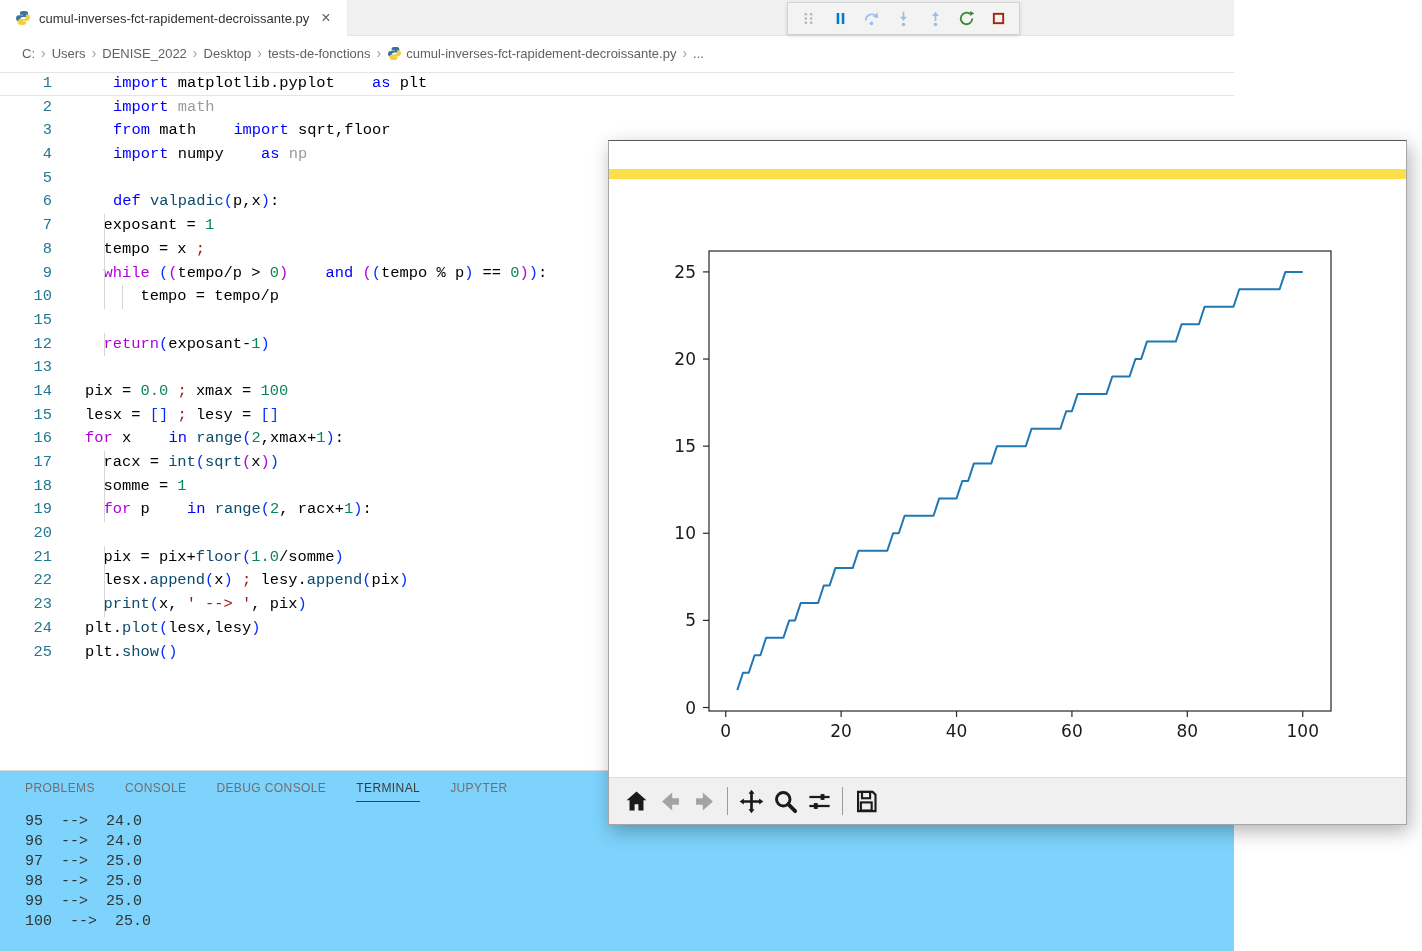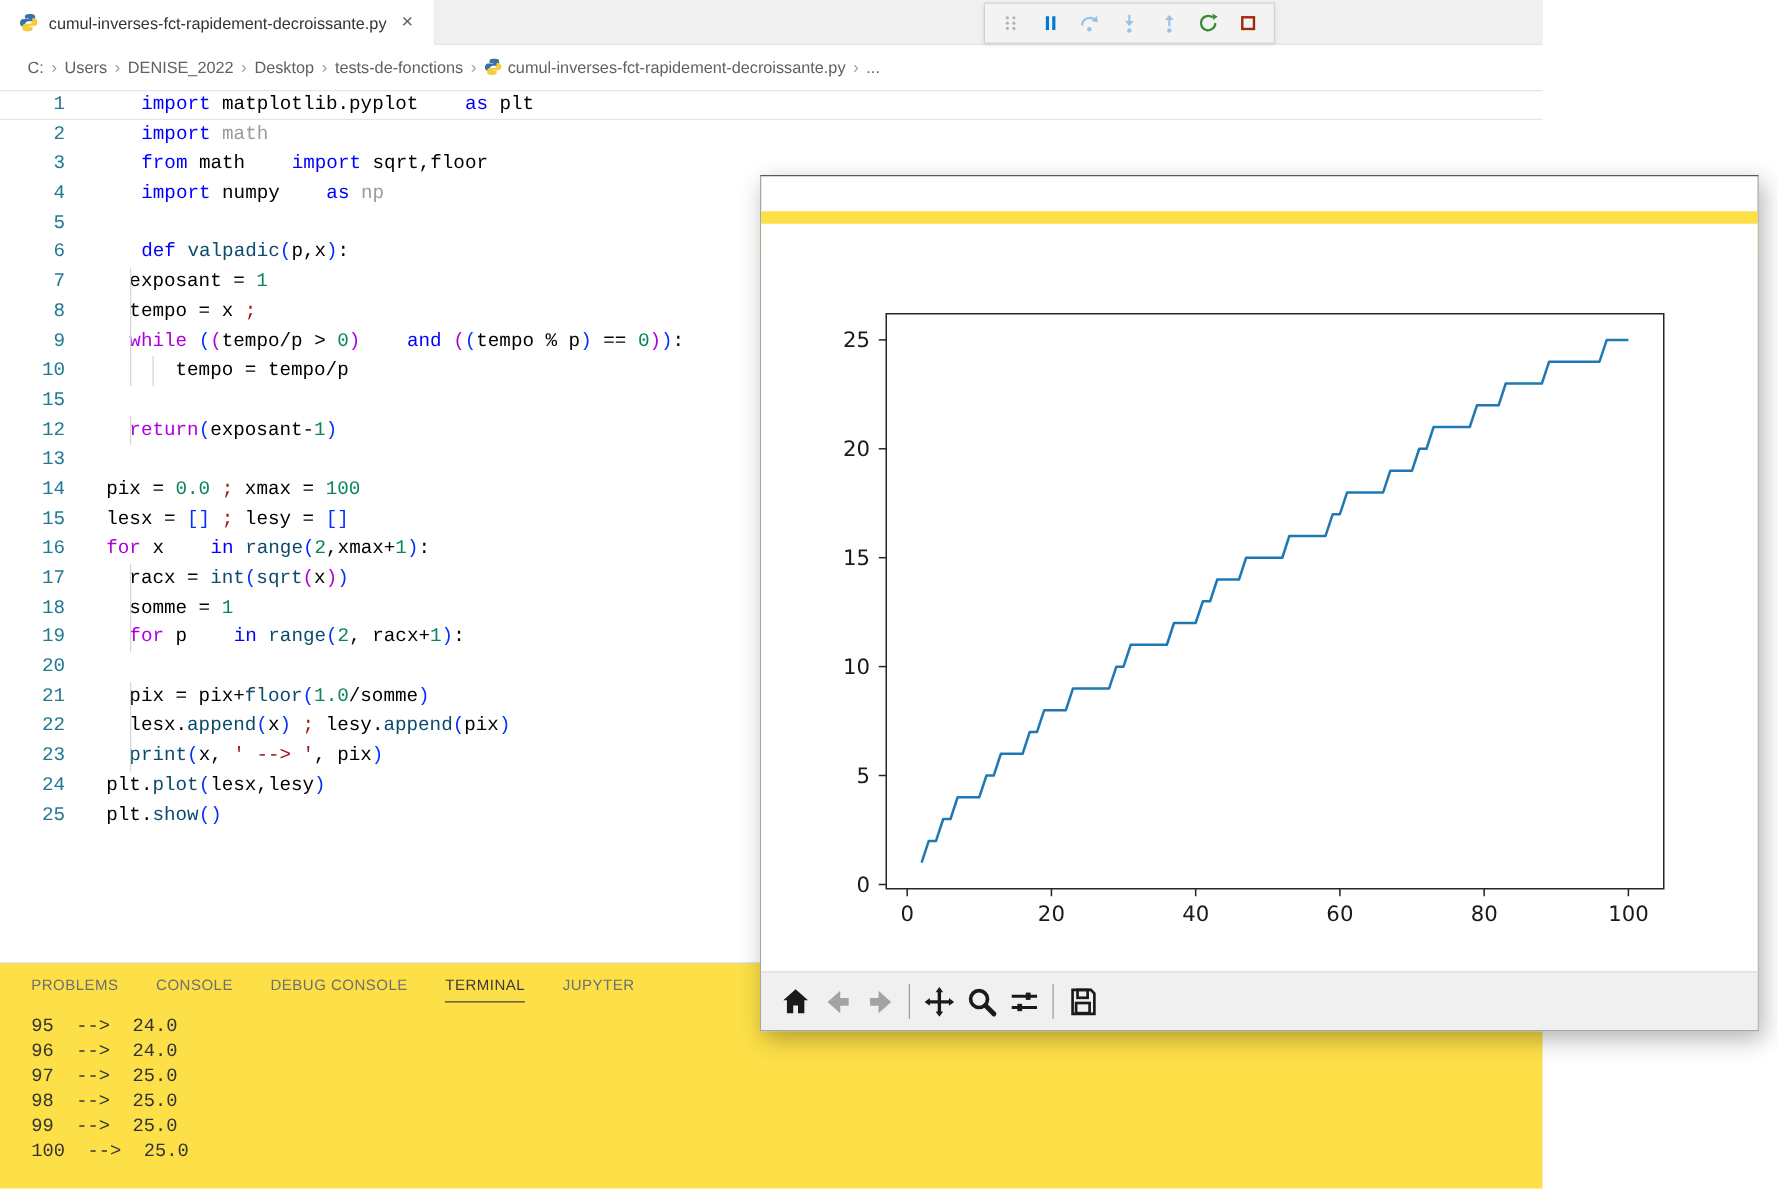--- a/index.html
+++ b/index.html
@@ -43,21 +43,21 @@
   .tk-fn  { color:#0c4a6e; }
   .tk-num { color:#098658; }
   .tk-str { color:#a31515; }
   .tk-smi { color:#a31515; }
   .tk-gry { color:#9b9b9b; }
   .tk-pl  { color:#000000; }
   .tk-b1  { color:#0431fa; }
   .tk-b2  { color:#af00db; }
 
   
-  .panel { position:absolute; left:0; top:770px; width:100%; height:181px; background:#fde047;
+  .panel { position:absolute; left:0; top:770px; width:100%; height:181px; background:#7dd3fc;
            border-top:1px solid #d9d9d9; }
   .panel-tabs { display:flex; gap:30px; padding:10px 0 0 25px; font-size:12px; letter-spacing:.4px;
                 color:#6f6f6f; }
   .panel-tab { cursor:pointer; padding-bottom:6px; }
   .panel-tab.active { color:#3b3b3b; border-bottom:1px solid #424242; }
   .terminal { font-family:"Liberation Mono","DejaVu Sans Mono",monospace; font-size:15px;
               color:#333; padding:10px 14px 0 25px; }
   .term-line { height:20px; line-height:20px; white-space:pre; }
 
   

